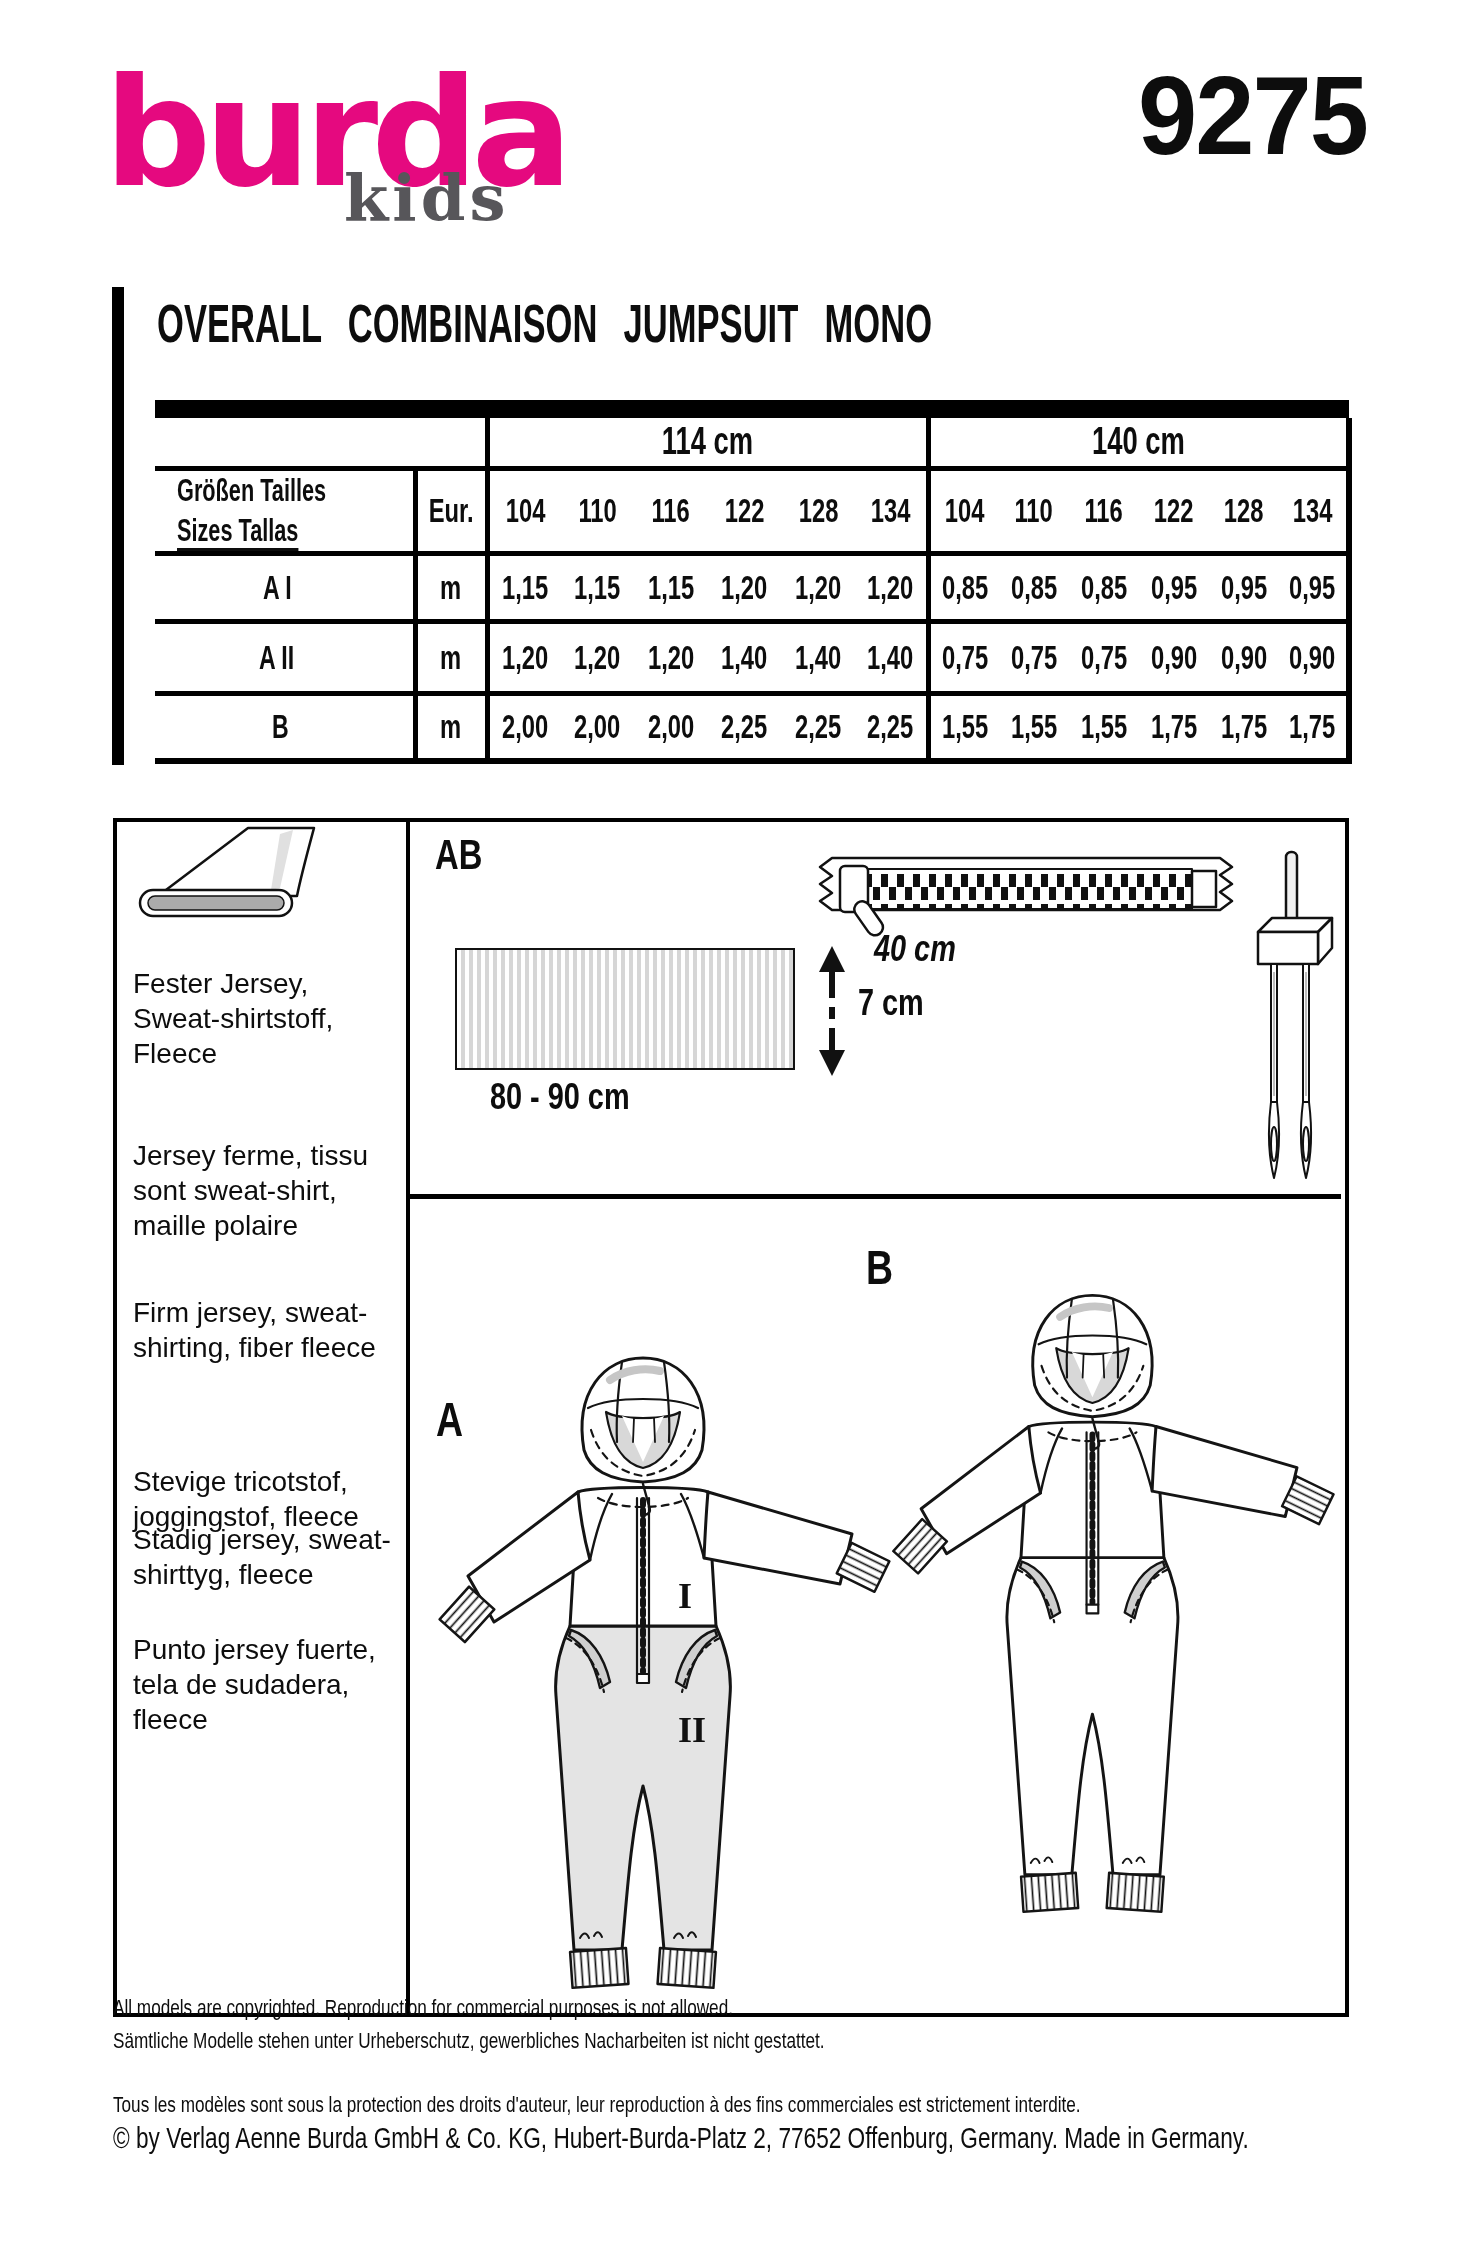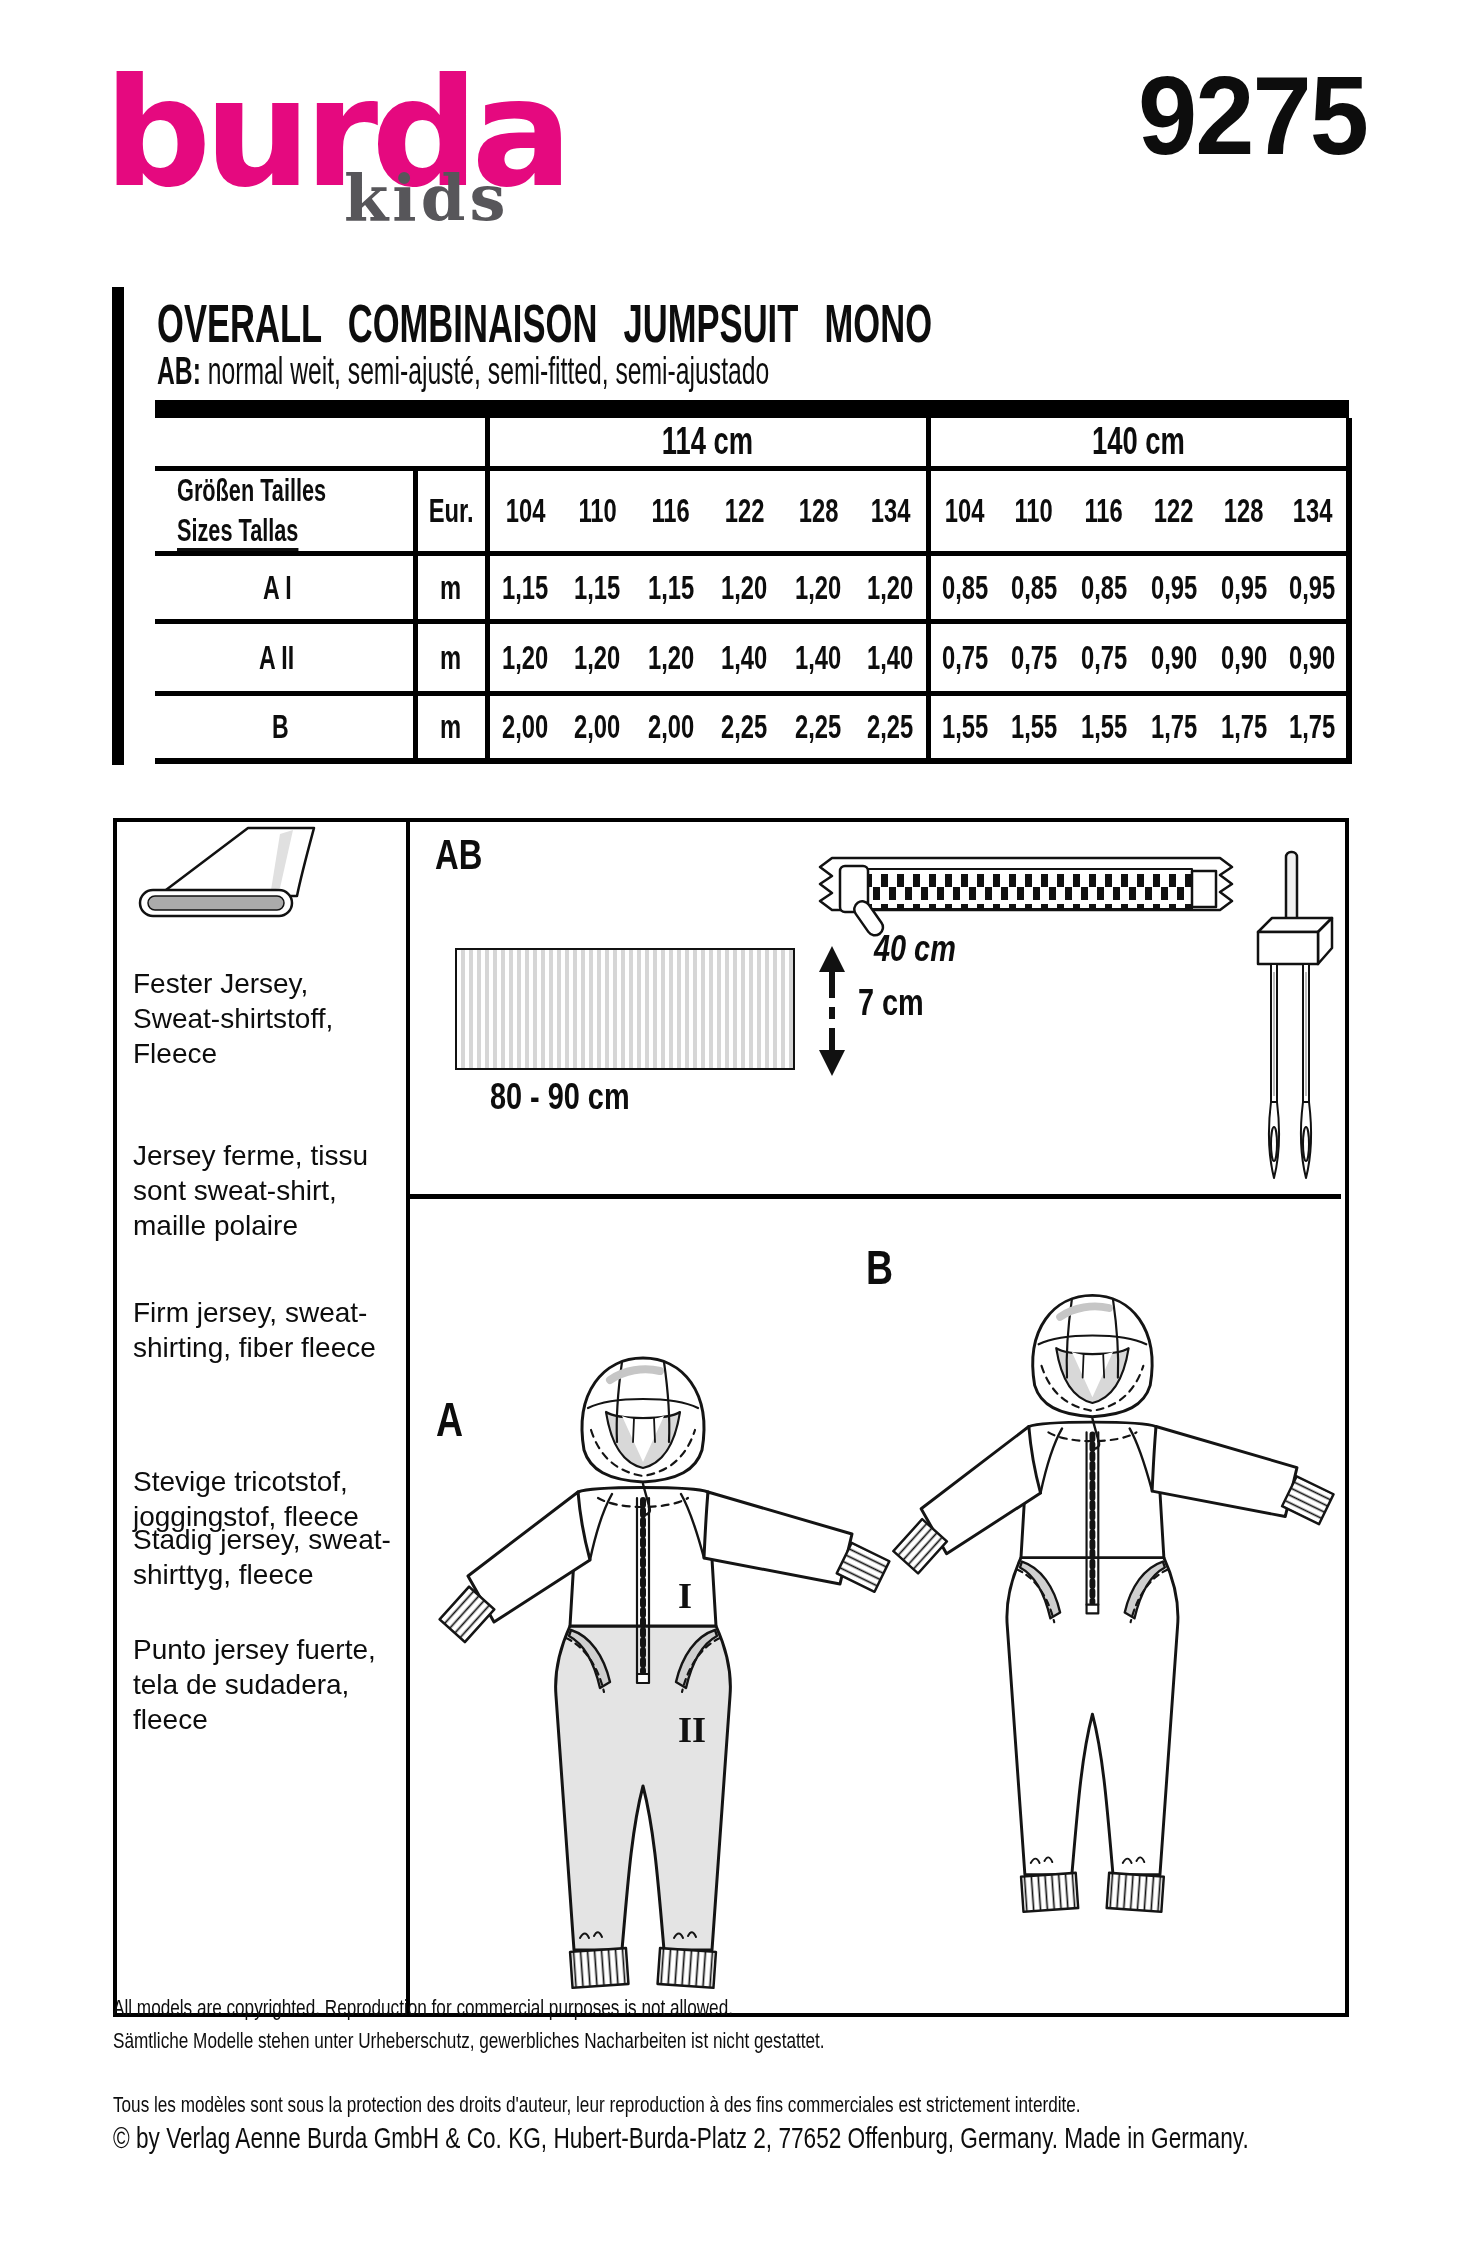--- a/index.html
+++ b/index.html
@@ -66,23 +66,20 @@
 
 <div class="page">
 
   <div class="abs logo-burda">burda</div>
   <div class="abs logo-kids">kids</div>
   <div class="abs pattern-no">9275</div>
 
   <div class="abs title-bar"></div>
   <div class="abs main-title">
     <span class="cond">OVERALL COMBINAISON JUMPSUIT MONO</span>
-  </div>
-  <div class="abs sub-title">
-    <span class="in"><b>AB:</b>&nbsp;<span>normal weit, semi-ajusté, semi-fitted, semi-ajustado</span></span>
   </div>
 
   <div class="abs tbl-strip"></div>
   <table class="yard">
     <colgroup>
         <col style="width:260px">
         <col style="width:72px">
       <col span="6" style="width:73.6px">
         <col span="6" style="width:70px">
       </colgroup>

